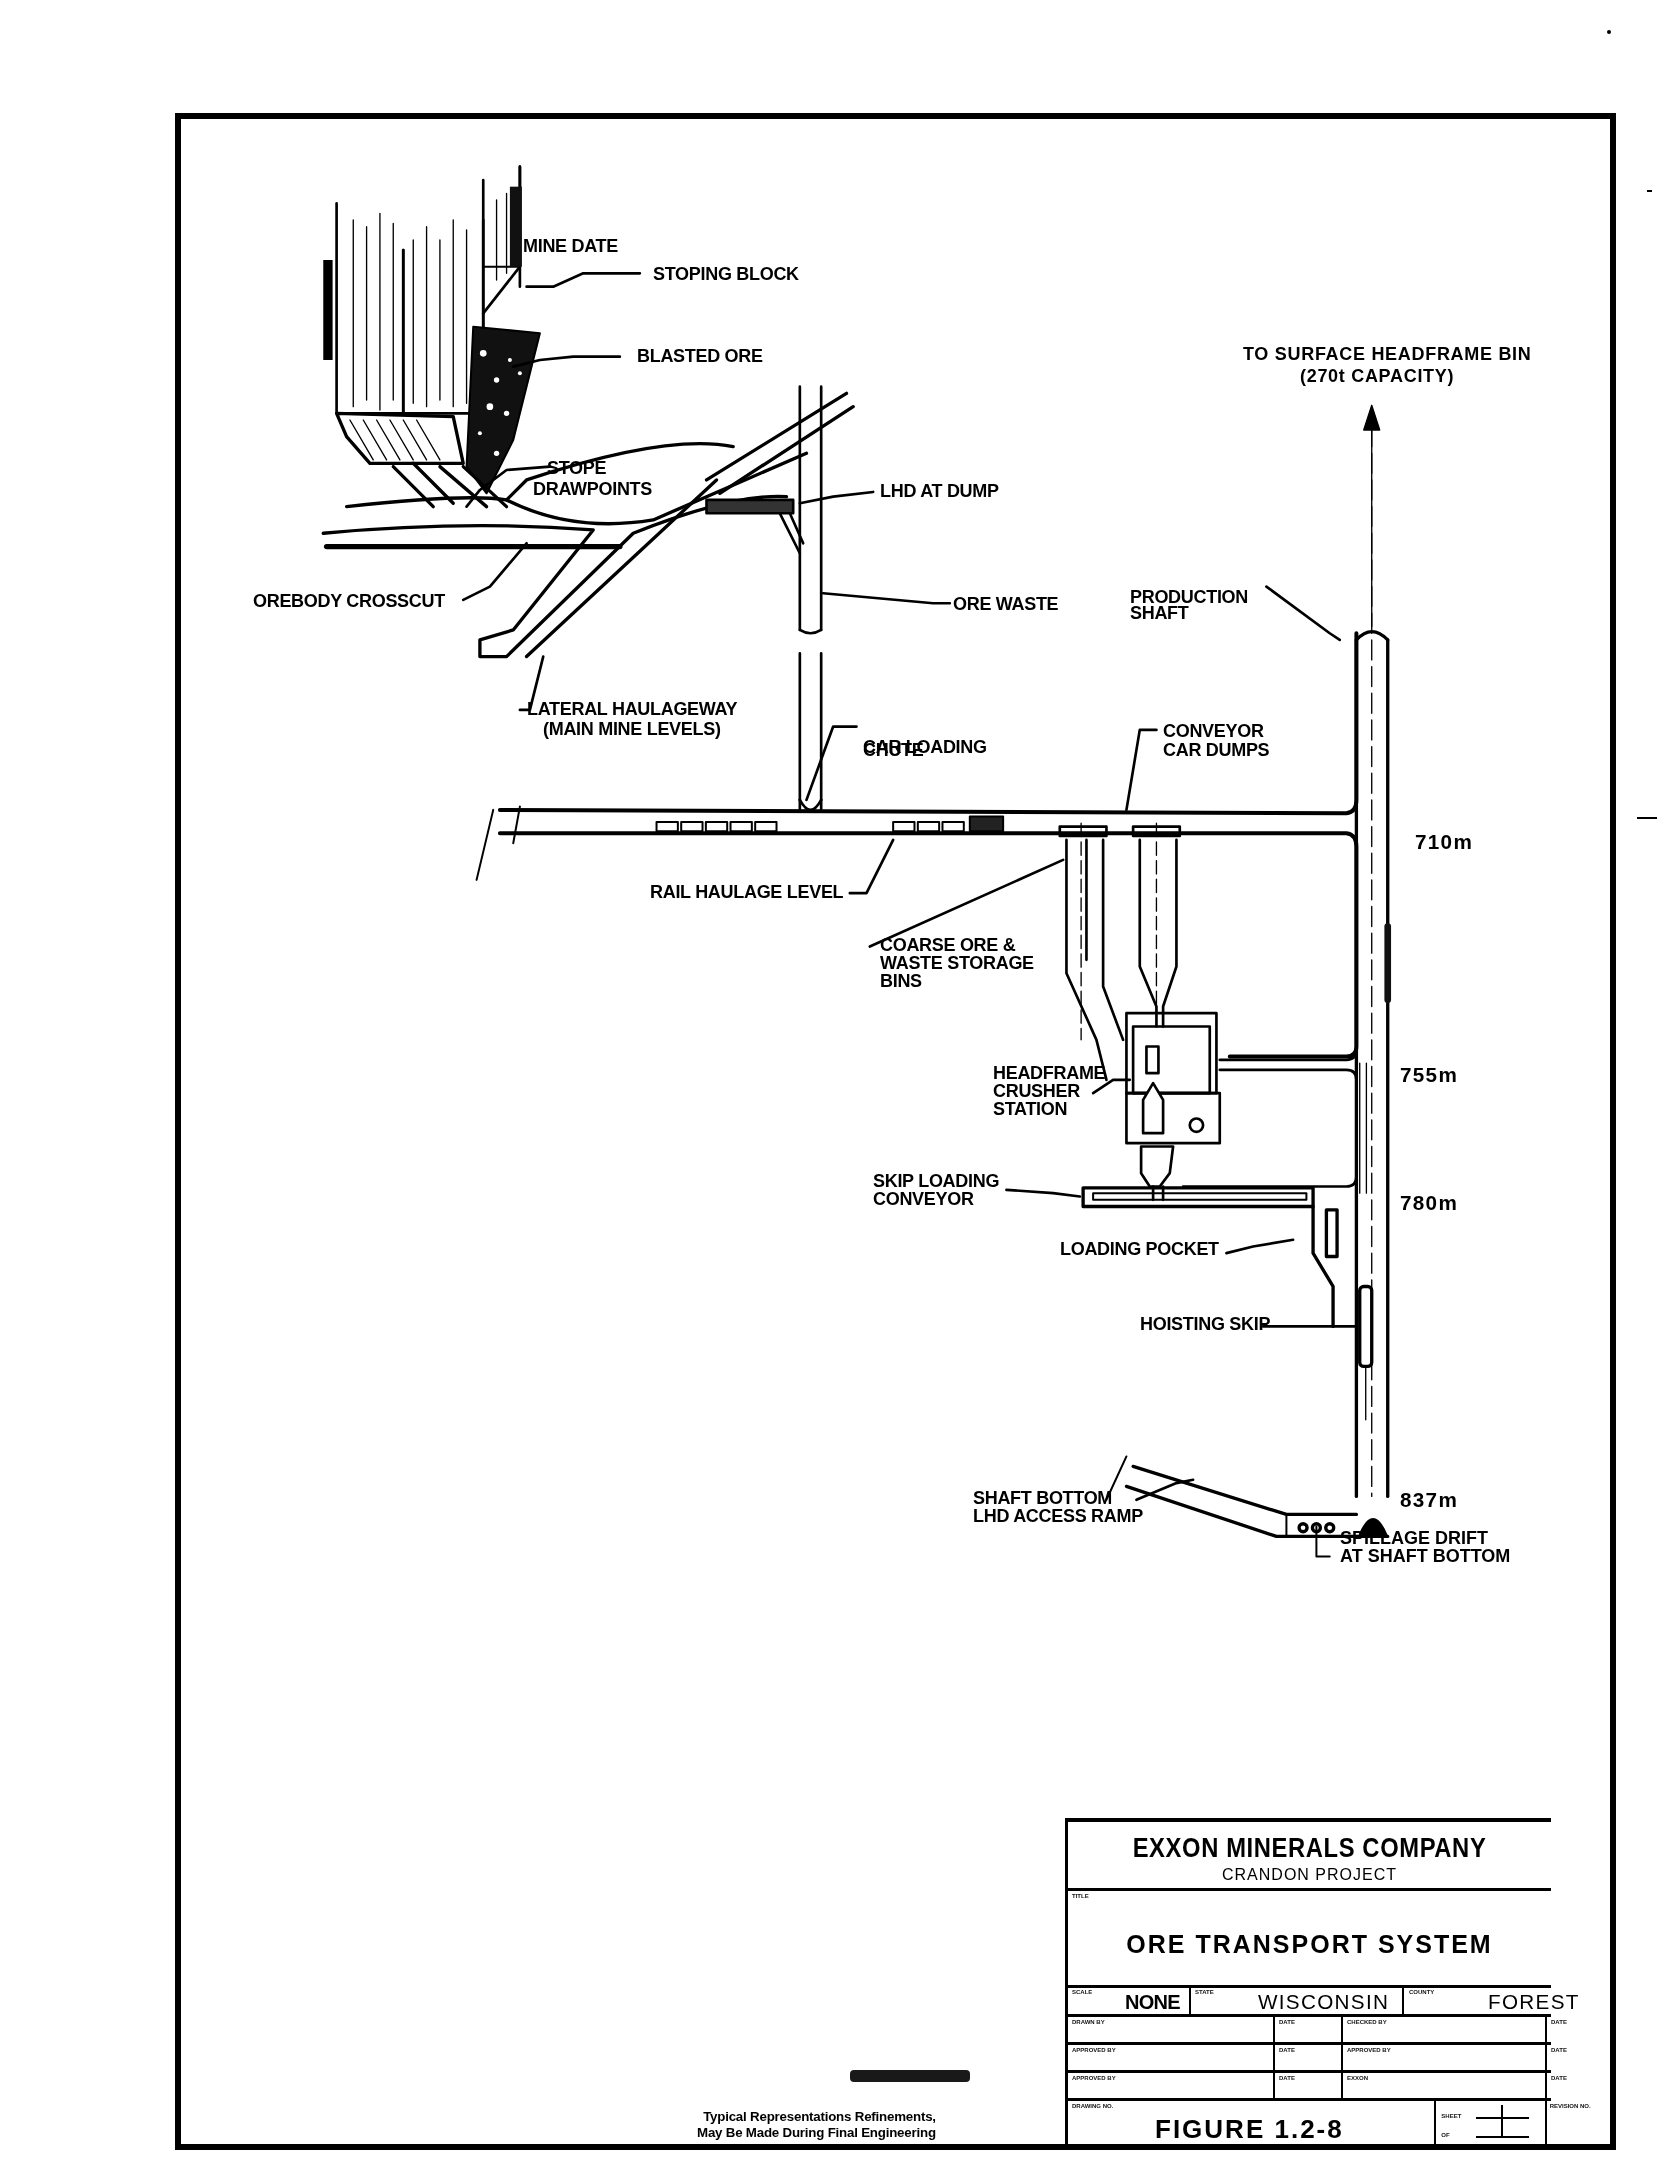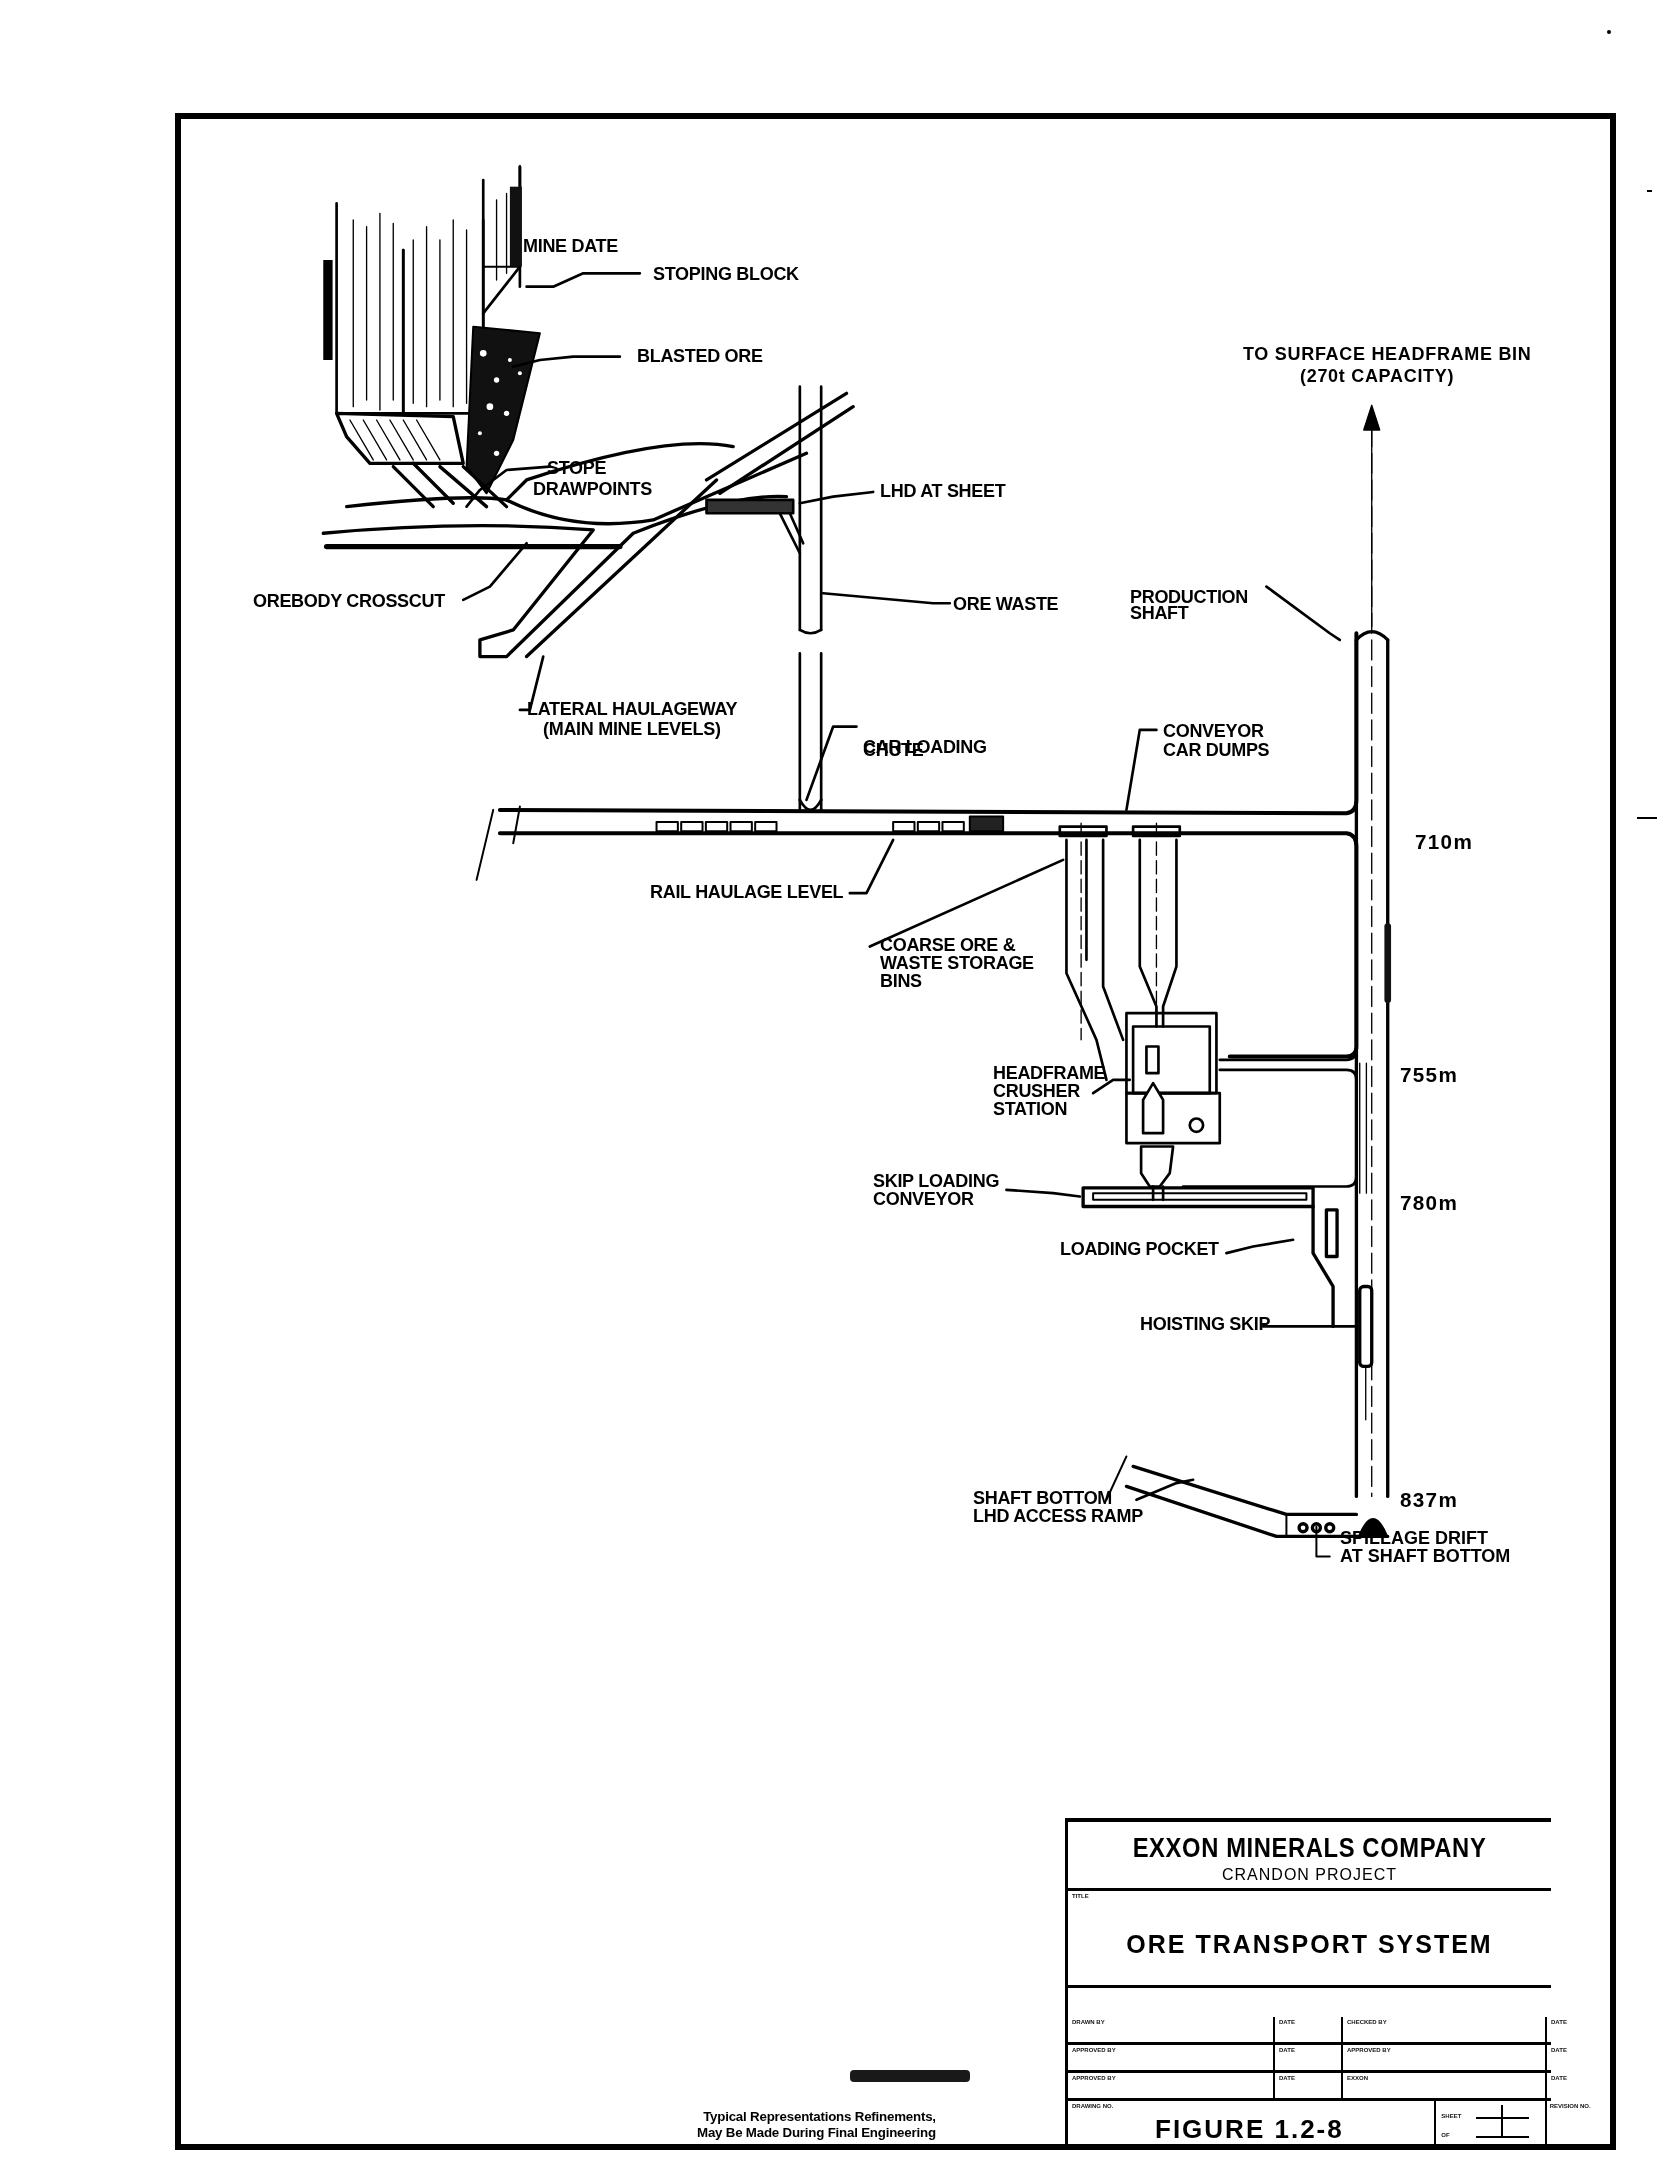--- a/index.html
+++ b/index.html
@@ -183,21 +183,21 @@
       <path d="M1975 2290 L1975 2310 L1975 2335 L1995 2335" stroke-width="3"></path>
     </g>
   </g>
 </svg>
 
 <div class="lbl" style="left:523px;top:237px;">MINE DATE</div>
 <div class="lbl" style="left:653px;top:265px;">STOPING BLOCK</div>
 <div class="lbl" style="left:637px;top:347px;">BLASTED ORE</div>
 <div class="lbl" style="left:547px;top:459px;">STOPE</div>
 <div class="lbl" style="left:533px;top:480px;">DRAWPOINTS</div>
-<div class="lbl" style="left:880px;top:482px;">LHD AT SHEET</div>
+<div class="lbl" style="left:880px;top:482px;">LHD AT DUMP</div>
 <div class="lbl" style="left:253px;top:592px;">OREBODY CROSSCUT</div>
 <div class="lbl" style="left:953px;top:595px;">ORE WASTE</div>
 <div class="lbl" style="left:527px;top:700px;">LATERAL HAULAGEWAY</div>
 <div class="lbl" style="left:543px;top:720px;">(MAIN MINE LEVELS)</div>
 
 <div class="lbl reg" style="left:1243px;top:345px;font-weight:bold;">TO SURFACE HEADFRAME BIN</div>
 <div class="lbl reg" style="left:1300px;top:367px;font-weight:bold;">(270t CAPACITY)</div>
 <div class="lbl" style="left:1130px;top:589px;line-height:17.3px;">PRODUCTION</div>
 <div class="lbl" style="left:1130px;top:605px;line-height:17.3px;">SHAFT</div>
 
@@ -239,20 +239,34 @@
 
 <div class="tb">
   <div class="tb-row tb-company">
     <span class="c1">EXXON MINERALS COMPANY</span>
     <span class="c2">CRANDON PROJECT</span>
   </div>
   <div class="tb-row tb-title">
     <span class="tiny" style="left:4px;top:2px;">TITLE</span>
     <span class="t">ORE TRANSPORT SYSTEM</span>
   </div>
+  <div class="tb-row" style="top:166px;height:29px;">
+    <div class="cell" style="left:0;width:123px;">
+      <span class="tiny" style="left:4px;top:1.3px;">SCALE</span>
+      <span class="big" style="left:57px;top:2.7px;font-weight:bold;font-size:20px;letter-spacing:-0.7px;">NONE</span>
+    </div>
+    <div class="cell" style="left:123px;width:213px;">
+      <span class="tiny" style="left:4px;top:1.3px;">STATE</span>
+      <span class="big" style="left:67px;top:2px;font-size:20.7px;">WISCONSIN</span>
+    </div>
+    <div class="cell" style="left:337px;width:207px;border-right:none;">
+      <span class="tiny" style="left:4px;top:1.3px;">COUNTY</span>
+      <span class="big" style="left:83px;top:2px;font-size:20.7px;">FOREST</span>
+    </div>
+  </div>
   <div class="tb-row" style="top:195px;height:28px;">
     <div class="cell" style="left:0;width:207px;">
         <span class="tiny" style="left:4px;top:2px;">DRAWN BY</span>
       </div>
     <div class="cell" style="left:207px;width:68px;">
         <span class="tiny" style="left:4px;top:2px;">DATE</span>
       </div>
     <div class="cell" style="left:275px;width:204px;">
         <span class="tiny" style="left:4px;top:2px;">CHECKED BY</span>
       </div>

